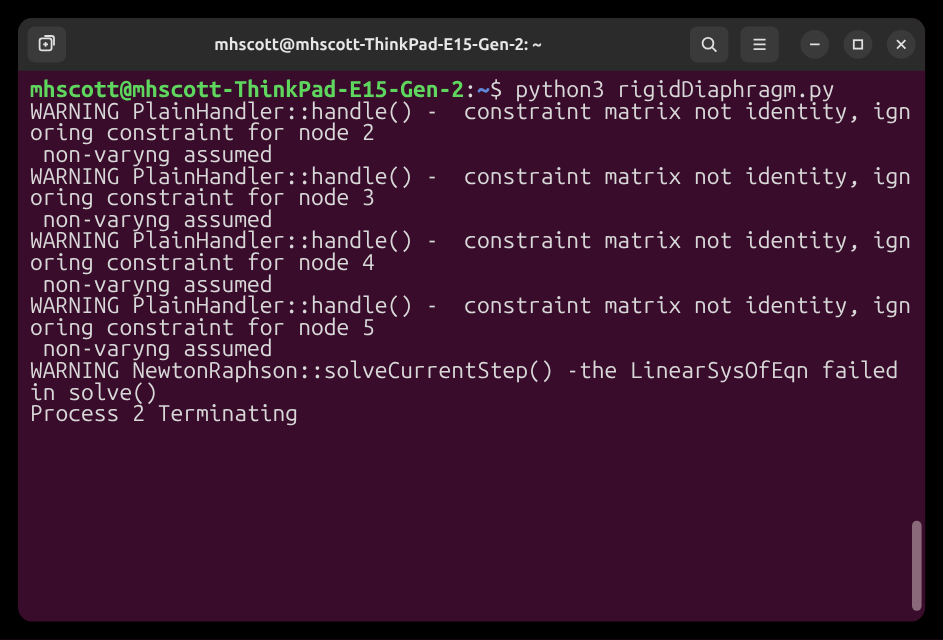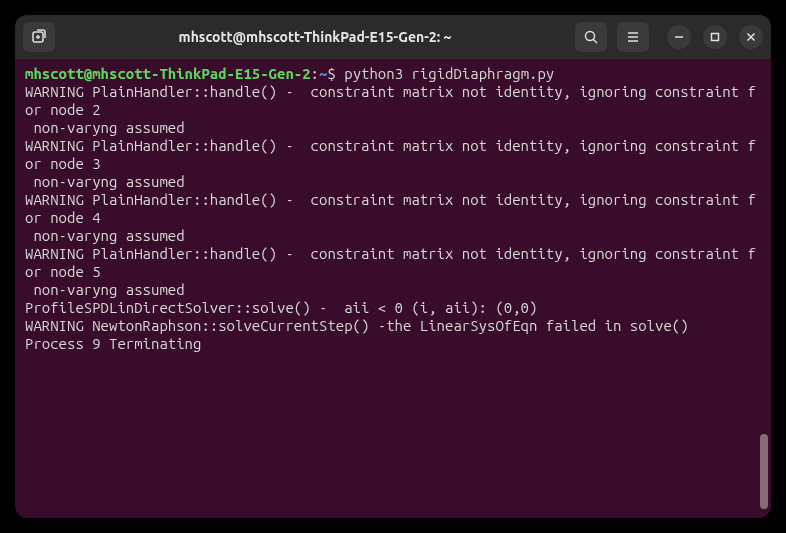--- a/index.html
+++ b/index.html
@@ -99,21 +99,21 @@
       width: 10px;
       height: 10px;
       stroke: #e0e0e0;
       fill: none;
       stroke-width: 1.5;
     }
     .terminal-content {
       flex: 1;
       padding: 6px 10px;
       color: #d8d8d8;
-      font-size: 15px;
+      font-size: 19px;
       line-height: 18px;
       overflow: hidden;
       position: relative;
     }
     .prompt-user {
       color: #5fd75f;
       font-weight: bold;
     }
     .prompt-colon {
       color: #d8d8d8;
@@ -200,18 +200,17 @@
   <div class="terminal-content">
     <div class="output-line"><span class="prompt-user">mhscott@mhscott-ThinkPad-E15-Gen-2</span><span class="prompt-colon">:</span><span class="prompt-path">~</span><span class="prompt-dollar">$ </span><span class="cmd">python3 rigidDiaphragm.py</span></div>
     <div class="output-line">WARNING PlainHandler::handle() -  constraint matrix not identity, ignoring constraint for node 2</div>
     <div class="output-line"> non-varyng assumed</div>
     <div class="output-line">WARNING PlainHandler::handle() -  constraint matrix not identity, ignoring constraint for node 3</div>
     <div class="output-line"> non-varyng assumed</div>
     <div class="output-line">WARNING PlainHandler::handle() -  constraint matrix not identity, ignoring constraint for node 4</div>
     <div class="output-line"> non-varyng assumed</div>
     <div class="output-line">WARNING PlainHandler::handle() -  constraint matrix not identity, ignoring constraint for node 5</div>
     <div class="output-line"> non-varyng assumed</div>
-    <div class="output-line">ProfileSPDLinDirectSolver::solve() -  aii &lt; 0 (i, aii): (0,0)</div>
     <div class="output-line">WARNING NewtonRaphson::solveCurrentStep() -the LinearSysOfEqn failed in solve()</div>
-    <div class="output-line">Process 9 Terminating</div>
+    <div class="output-line">Process 2 Terminating</div>
     <div class="scrollbar"></div>
   </div>
 </div>
 
 </body></html>

